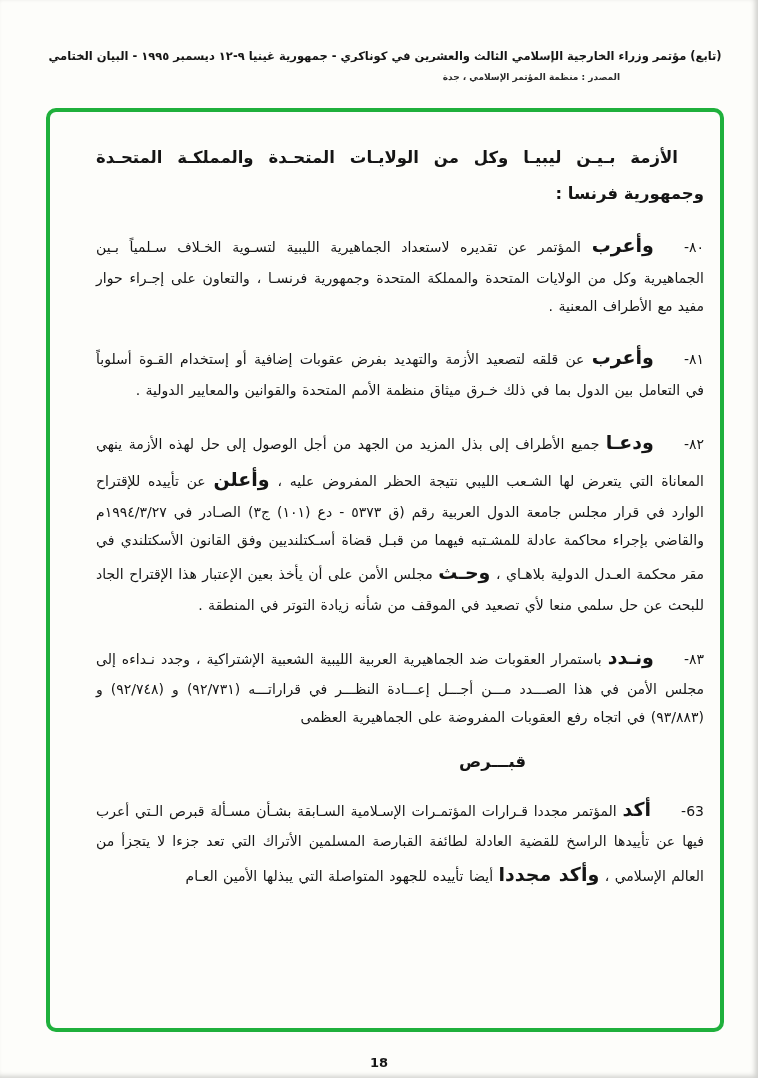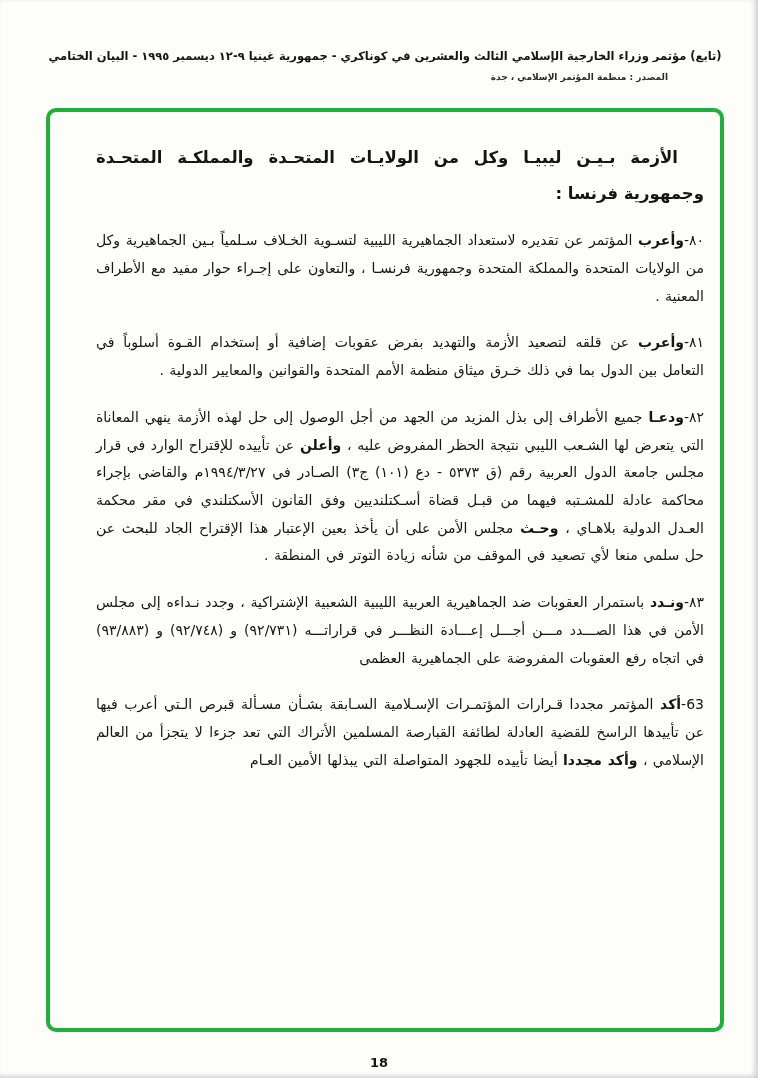--- a/index.html
+++ b/index.html
@@ -29,21 +29,21 @@
     letter-spacing: 0.2px;
   }
   .header-source {
     margin-top: 7px;
     font-size: 9px;
     font-weight: 700;
     color: #2a2a2a;
     text-align: right;
     padding-left: 0;
     padding-right: 0;
-    margin-right: 64px;
+    margin-right: 112px;
   }
   .green-box {
     margin: 26px 34px 0 34px;
     height: 924px;
     border: 4px solid #15803d;
     border-radius: 10px;
     padding: 28px 16px 0 46px;
     overflow: hidden;
     background: transparent;
   }
@@ -56,23 +56,24 @@
     margin-bottom: 16px;
   }
   .blocks { display: block; }
   .para {
     font-size: 14px;
     line-height: 1.98;
     text-align: justify;
     margin-bottom: 19px;
     word-spacing: 1px;
   }
-  .para b { font-weight: 700; font-size: 14px; }
+  .para b { font-weight: 700; font-size: 19px; }
   .pnum {
     display: inline-block;
+    margin-left: 30px;
     white-space: nowrap;
   }
   .subheading {
     font-size: 16.5px;
     font-weight: 700;
     text-align: right;
     padding-right: 178px;
     margin: 20px 0 20px 0;
     letter-spacing: 0.5px;
   }
@@ -96,19 +97,20 @@
     <div class="header-source">المصدر : منظمة المؤتمر الإسلامي ، جدة</div>
   </div>
 
   <div class="green-box" style="border-color: rgb(31, 176, 60);">
     <div class="main-title">الأزمة بـيـن ليبيـا وكل من الولايـات المتحـدة والمملكـة المتحـدة وجمهورية فرنسا :</div>
     <div class="blocks">
         <p class="para"><span class="pnum">٨٠-</span><b>وأعرب</b><span> المؤتمر عن تقديره لاستعداد الجماهيرية الليبية لتسـوية الخـلاف سـلمياً بـين الجماهيرية وكل من الولايات المتحدة والمملكة المتحدة وجمهورية فرنسـا ، والتعاون على إجـراء حوار مفيد مع الأطراف المعنية .</span></p>
         <p class="para"><span class="pnum">٨١-</span><b>وأعرب</b><span> عن قلقه لتصعيد الأزمة والتهديد بفرض عقوبات إضافية أو إستخدام القـوة أسلوباً في التعامل بين الدول بما في ذلك خـرق ميثاق منظمة الأمم المتحدة والقوانين والمعايير الدولية .</span></p>
         <p class="para"><span class="pnum">٨٢-</span><b>ودعـا</b><span> جميع الأطراف إلى بذل المزيد من الجهد من أجل الوصول إلى حل لهذه الأزمة ينهي المعاناة التي يتعرض لها الشـعب الليبي نتيجة الحظر المفروض عليه ، </span><b>وأعلن</b><span> عن تأييده للإقتراح الوارد في قرار مجلس جامعة الدول العربية رقم (ق ٥٣٧٣ - دع (١٠١) ج٣) الصـادر في ١٩٩٤/٣/٢٧م والقاضي بإجراء محاكمة عادلة للمشـتبه فيهما من قبـل قضاة أسـكتلنديين وفق القانون الأسكتلندي في مقر محكمة العـدل الدولية بلاهـاي ، </span><b>وحـث</b><span> مجلس الأمن على أن يأخذ بعين الإعتبار هذا الإقتراح الجاد للبحث عن حل سلمي منعا لأي تصعيد في الموقف من شأنه زيادة التوتر في المنطقة .</span></p>
         <p class="para"><span class="pnum">٨٣-</span><b>ونـدد</b><span> باستمرار العقوبات ضد الجماهيرية العربية الليبية الشعبية الإشتراكية ، وجدد نـداءه إلى مجلس الأمن في هذا الصـــدد مـــن أجـــل إعـــادة النظـــر في قراراتـــه (٩٢/٧٣١) و (٩٢/٧٤٨) و (٩٣/٨٨٣) في اتجاه رفع العقوبات المفروضة على الجماهيرية العظمى</span></p>
+        <div class="subheading">قبـــرص</div>
         <p class="para"><span class="pnum">63-</span><b>أكد</b><span> المؤتمر مجددا قـرارات المؤتمـرات الإسـلامية السـابقة بشـأن مسـألة قبرص الـتي أعرب فيها عن تأييدها الراسخ للقضية العادلة لطائفة القبارصة المسلمين الأتراك التي تعد جزءا لا يتجزأ من العالم الإسلامي ، </span><b>وأكد مجددا</b><span> أيضا تأييده للجهود المتواصلة التي يبذلها الأمين العـام</span></p>
       </div>
   </div>
 
   <div class="page-number">18</div>
 
 </div>
 
 </body></html>

